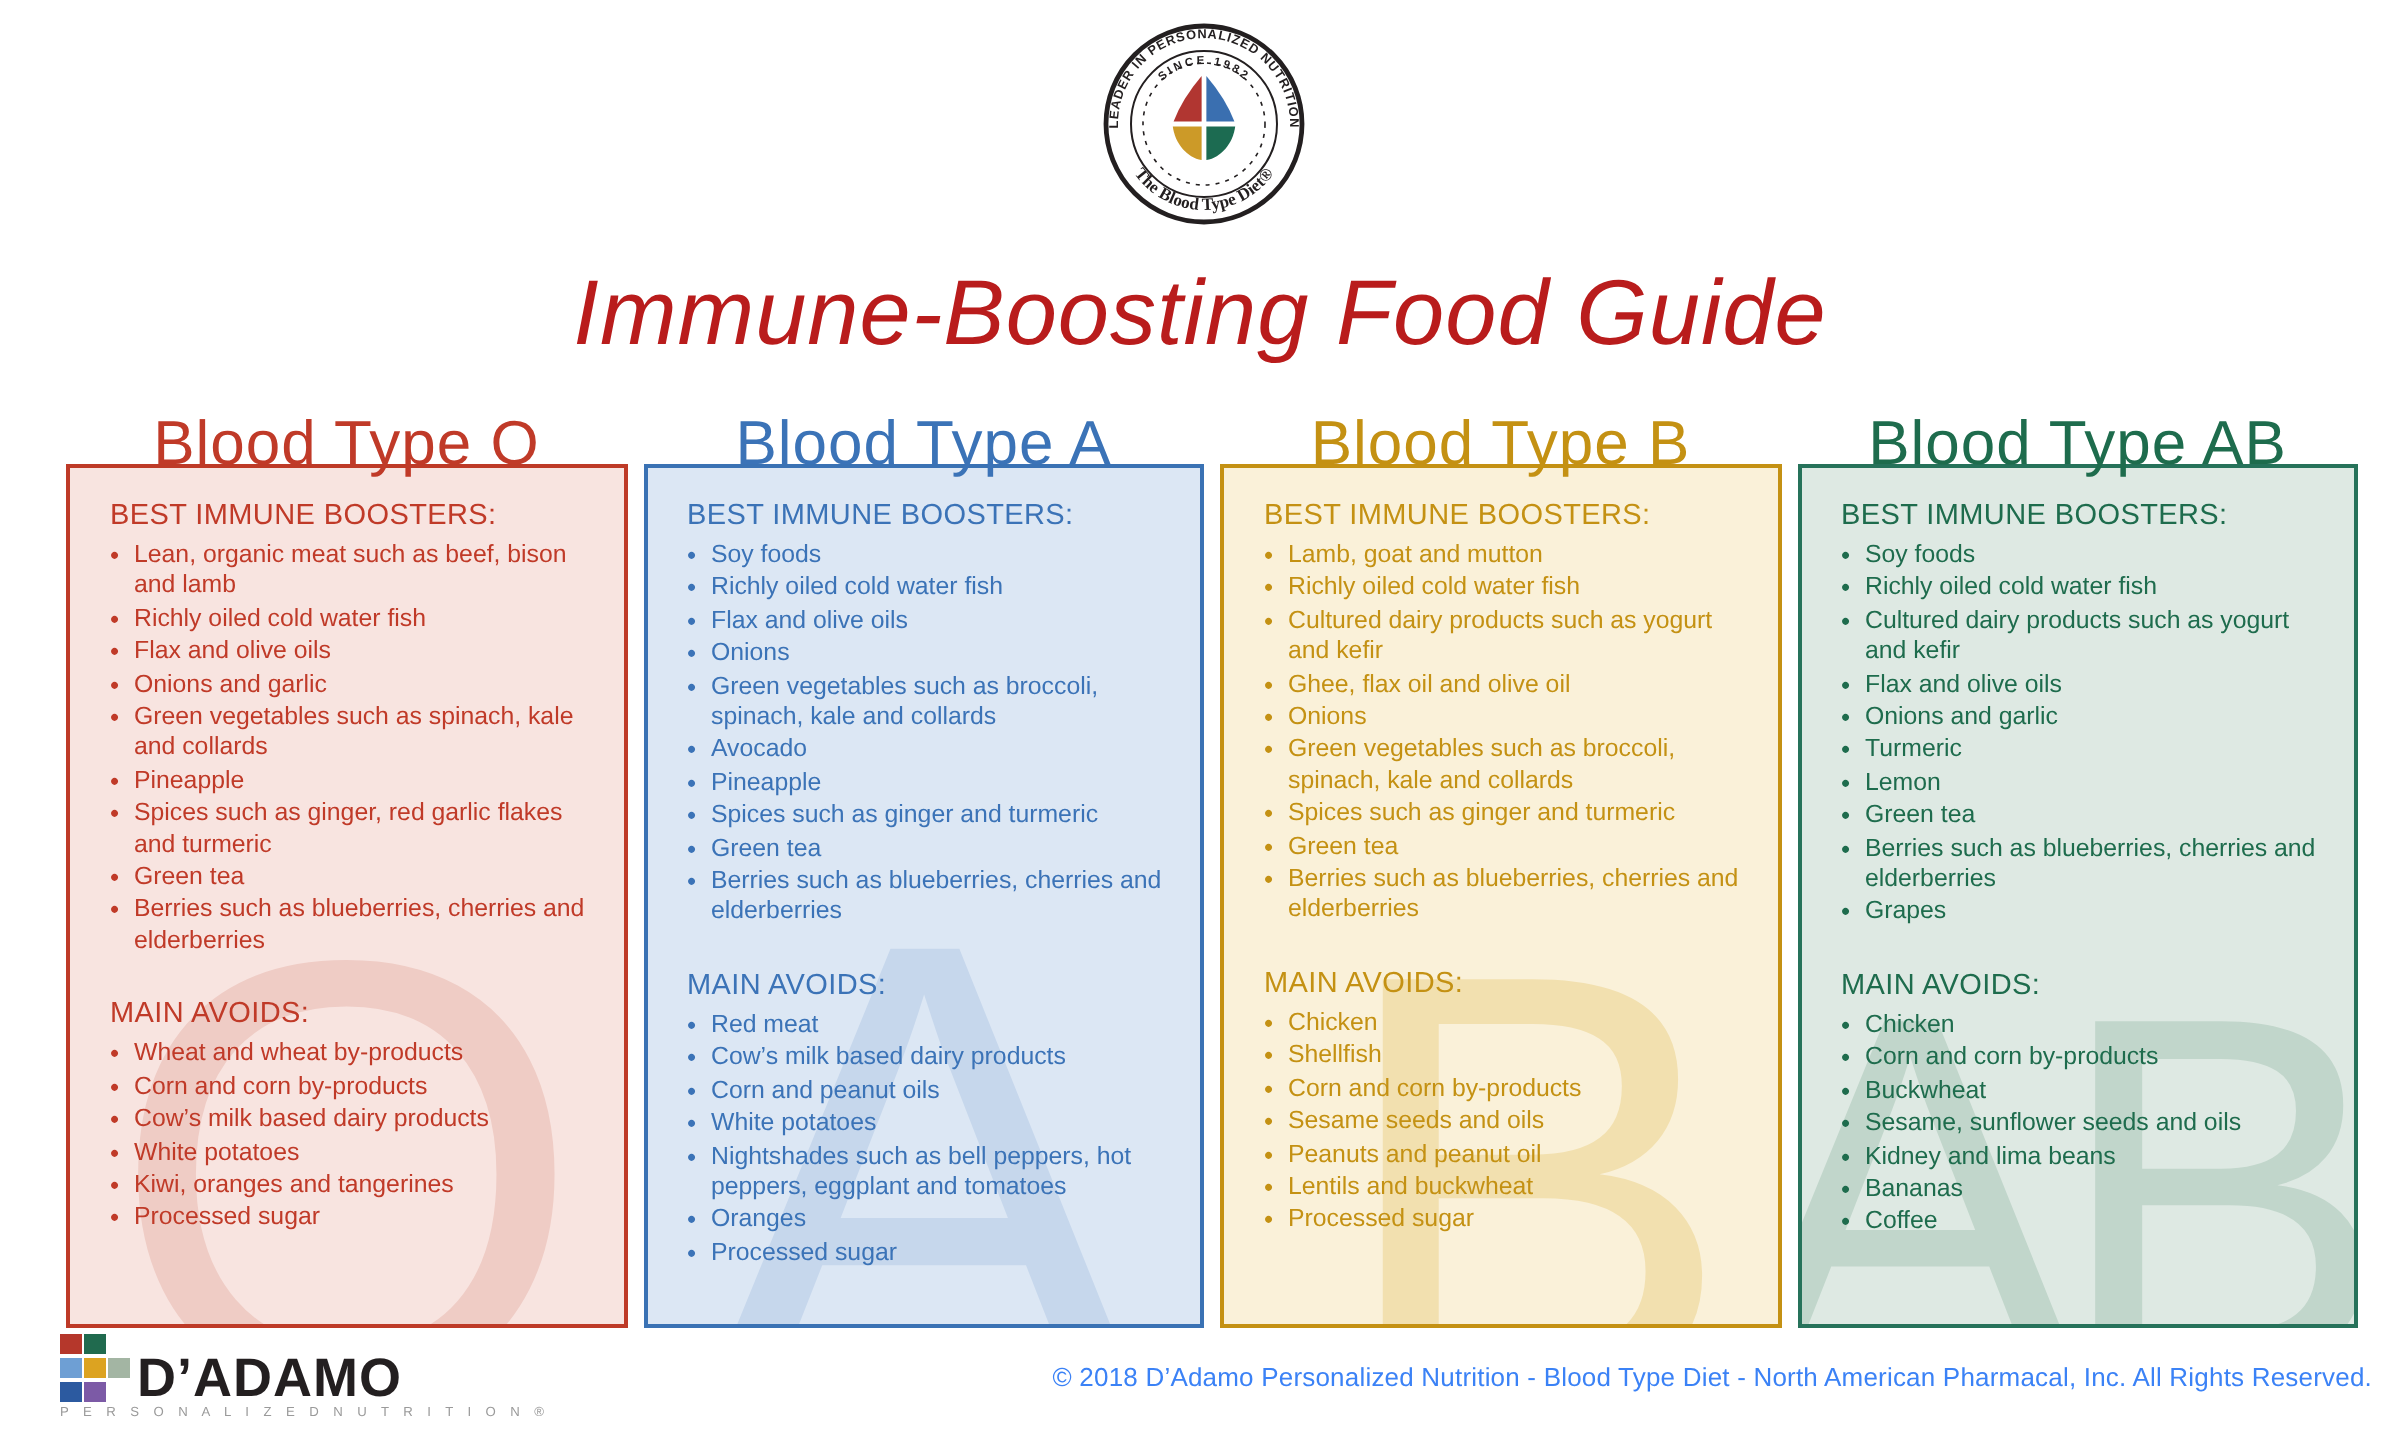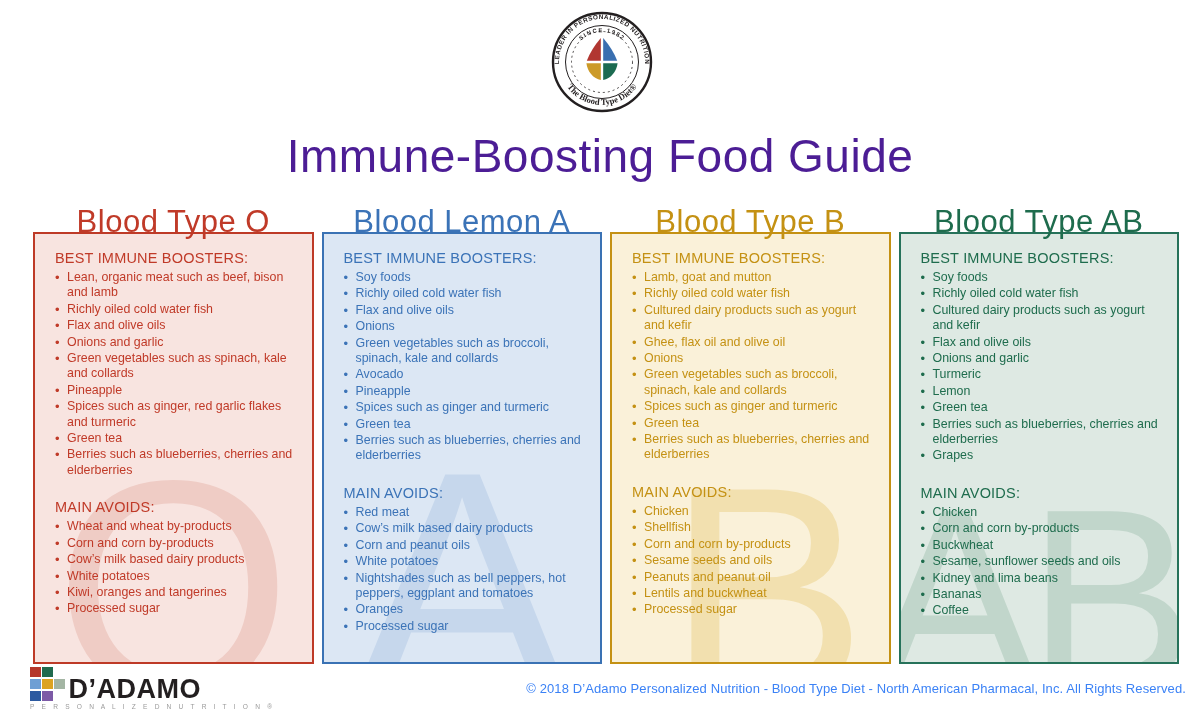--- a/index.html
+++ b/index.html
@@ -9,21 +9,22 @@
     font-family:"Liberation Sans", sans-serif; overflow:hidden;
   }
 
   
   .seal { position:absolute; left:550px; top:10px; width:104px; height:104px; }
 
   
   .title {
     position:absolute; top:129px; left:0; width:100%;
     text-align:center; font-size:46px; font-weight:300; letter-spacing:0.5px;
-    color:#4c1d95;
+    color:#b91c1c;
+    font-style:italic;
   }
 
   
   .columns {
     position:absolute; top:206px; left:33px; width:1146px;
     display:flex; gap:8px;
   }
   .column { flex:1 1 0; min-width:0; }
   .col-heading {
     position:relative; z-index:2; text-align:center;
@@ -133,21 +134,21 @@
               <li>Cow’s milk based dairy products</li>
               <li>White potatoes</li>
               <li>Kiwi, oranges and tangerines</li>
               <li>Processed sugar</li>
             </ul>
         </div>
       </div>
     </div>
 
     <div class="column" style="--c-heading: #3b73b7; --c-border: #3a72b4; --c-bg: #dce7f4; --c-text: #3b73b7; --c-wm: #c6d7ec;">
-      <div class="col-heading">Blood Lemon A</div>
+      <div class="col-heading">Blood Type A</div>
       <div class="col-box">
         <div class="watermark wm-a">A</div>
         <div class="col-content">
           <div class="section-label">BEST IMMUNE BOOSTERS:</div>
           <ul class="food-list">
               <li>Soy foods</li>
               <li>Richly oiled cold water fish</li>
               <li>Flax and olive oils</li>
               <li>Onions</li>
               <li>Green vegetables such as broccoli, spinach, kale and collards</li>

